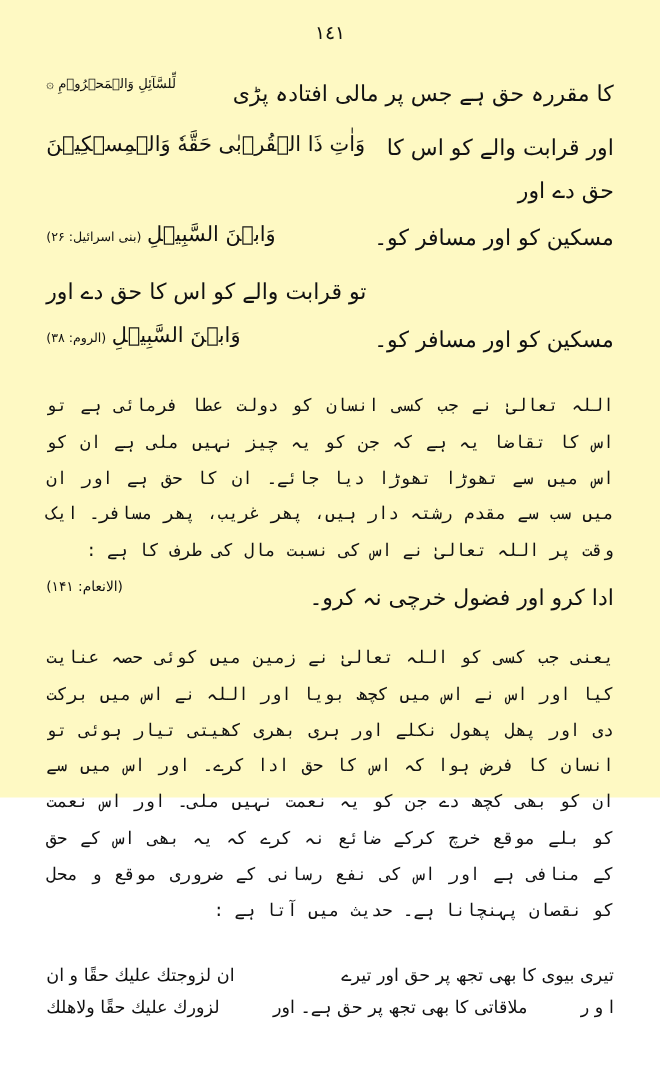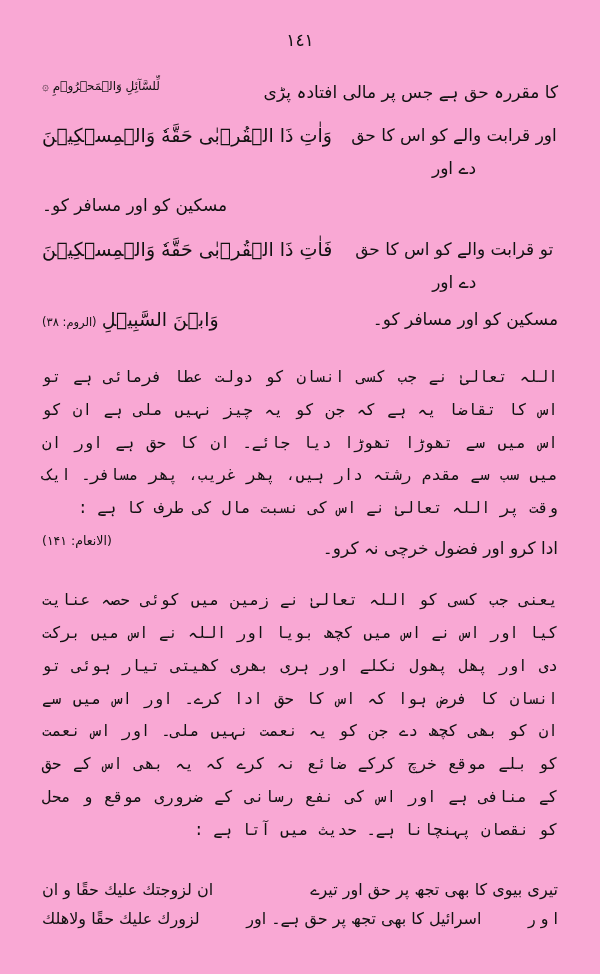--- a/index.html
+++ b/index.html
@@ -10,24 +10,24 @@
   body {
     width: 600px;
     height: 974px;
     font-family: "DejaVu Sans", sans-serif;
     color: #111111;
     overflow: hidden;
   }
   .page {
     position: relative;
     width: 600px;
-    height: 974px;
-    background: #f9a8d4;
+    height: 725px;
+    background: #fef9c3;
     box-sizing: border-box;
-    padding: 22px 42px 18px 42px;
+    padding: 12px 42px 18px 42px;
   }
   .page-number {
     text-align: center;
     font-size: 17px;
     letter-spacing: 1px;
     margin: 8px 0 26px 0;
     direction: rtl;
     font-family: "DejaVu Sans", sans-serif;
   }
   .arabic {
@@ -76,23 +76,23 @@
     gap: 18px;
     margin-bottom: 4px;
   }
   .split-row > div {
     flex: 0 1 auto;
   }
   .col-ar {
     text-align: right;
   }
   .col-ur {
-    text-align: center;
+    text-align: right;
     line-height: 1.95;
-    font-size: 17px;
+    font-size: 20px;
   }
   .hadith-block {
     margin-top: 14px;
   }
   .hadith-row {
     display: flex;
     flex-direction: row-reverse;
     direction: rtl;
     justify-content: space-between;
     align-items: center;
@@ -123,27 +123,30 @@
     <div class="col-ur urdu">کا مقررہ حق ہے جس پر مالی افتادہ پڑی</div>
   </div>
 
   <div class="spacer-sm"></div>
 
   <div class="split-row">
     <div class="col-ar arabic">وَاٰتِ ذَا الۡقُرۡبٰی حَقَّهٗ وَالۡمِسۡكِيۡنَ</div>
     <div class="col-ur urdu">اور قرابت والے کو اس کا حق دے اور</div>
   </div>
   <div class="split-row">
+    <div class="col-ar">
+      <span class="arabic">وَابۡنَ السَّبِيۡلِ</span>
+      <span class="ref-inline">(بنی اسرائیل: ۲۶)</span>
+    </div>
     <div class="col-ur urdu">مسکین کو اور مسافر کو۔</div>
   </div>
 
   <div class="spacer-sm"></div>
 
   <div class="split-row">
-    <div class="col-ar arabic">فَاٰتِ ذَا الۡقُرۡبٰی حَقَّهٗ وَالۡمِسۡكِيۡنَ</div>
     <div class="col-ur urdu">تو قرابت والے کو اس کا حق دے اور</div>
   </div>
   <div class="split-row">
     <div class="col-ar">
       <span class="arabic">وَابۡنَ السَّبِيۡلِ</span>
       <span class="ref-inline">(الروم: ۳۸)</span>
     </div>
     <div class="col-ur urdu">مسکین کو اور مسافر کو۔</div>
   </div>
 
@@ -162,18 +165,18 @@
 
   <div class="spacer-md"></div>
 
   <div class="hadith-block">
     <div class="hadith-row">
       <div class="hadith-ar">ان لزوجتك عليك حقًا و ان</div>
       <div class="hadith-ur">تیری بیوی کا بھی تجھ پر حق اور تیرے</div>
     </div>
     <div class="hadith-row">
       <div class="hadith-ar">لزورك عليك حقًا   ولاهلك</div>
-      <div class="hadith-ur">اسرائیل کا بھی تجھ پر حق ہے۔ اور</div>
+      <div class="hadith-ur">ملاقاتی کا بھی تجھ پر حق ہے۔ اور</div>
       <div class="hadith-ur">ا و ر</div>
     </div>
   </div>
 
 </div>
 
 </body></html>

